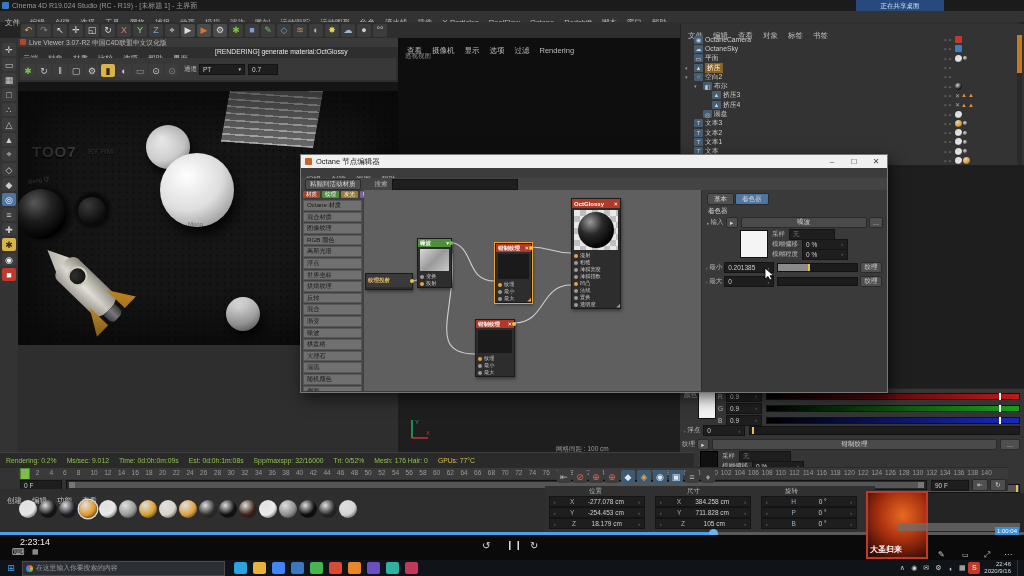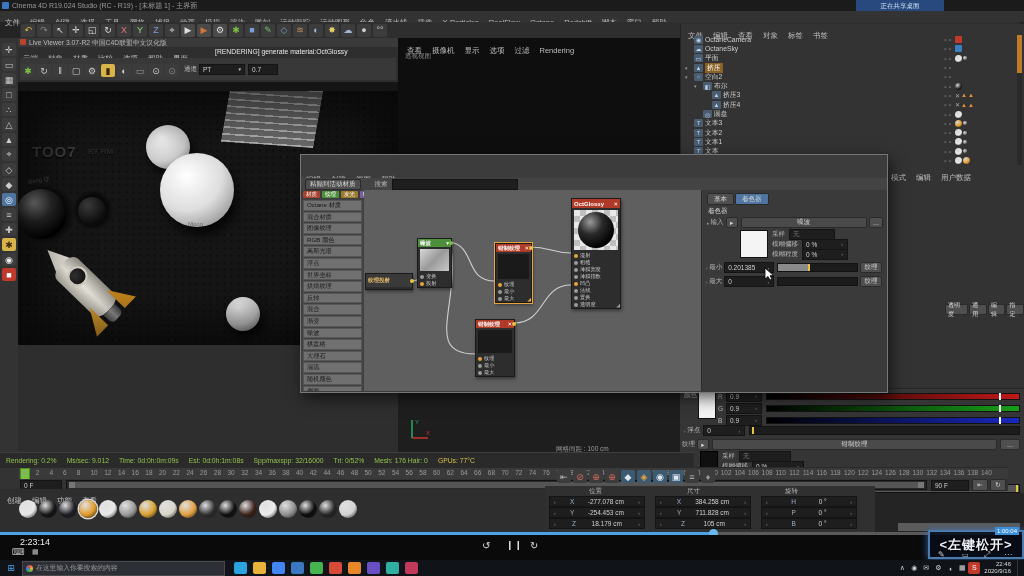--- a/index.html
+++ b/index.html
@@ -302,29 +302,20 @@
             <span class="tag" style="background: radial-gradient(circle at 35% 30%, rgba(255, 255, 255, 0.8), rgb(232, 232, 232) 60%, rgba(0, 0, 0, 0.5));"></span>
             <span class="tag" style="background: radial-gradient(circle at 35% 30%, rgba(255, 255, 255, 0.8), rgb(224, 154, 40) 60%, rgba(0, 0, 0, 0.5));"></span>
           </span>
         </div>
       </div>
     <div class="abs" style="left:336px;top:11px;width:5px;height:130px;background:#2a2a2a;">
       <div class="abs" style="left:0;top:0;width:5px;height:38px;background:#c07a2a;"></div>
     </div>
   </div>
 
-  <div class="abs" style="left:886px;top:165px;width:138px;height:225px;background:#333;">
-    <div class="abs" style="left:0;top:1px;"><span class="mi">模式</span><span class="mi">编辑</span><span class="mi">用户数据</span></div>
-    <div class="abs row" style="left:58px;top:139px;">
-        <span class="btn" style="height: 9px; padding: 0px 2px; margin-left: 1px; font-size: 6px;">透明度</span>
-        <span class="btn" style="height: 9px; padding: 0px 2px; margin-left: 1px; font-size: 6px;">通用</span>
-        <span class="btn" style="height: 9px; padding: 0px 2px; margin-left: 1px; font-size: 6px;">编辑</span>
-        <span class="btn" style="height: 9px; padding: 0px 2px; margin-left: 1px; font-size: 6px;">指定</span>
-      </div>
-  </div>
 
   <div class="abs" style="left:680px;top:388px;width:344px;height:104px;background:#353535;border-top:1px solid #262626;">
     <span class="abs lbl" style="left:4px;top:2px;">颜色</span>
     <div class="abs" style="left:18px;top:2px;width:16px;height:26px;background:#f2f2f2;border:1px solid #111;"></div>
     <div class="abs" style="left:38px;top:1px;width:302px;">
         <div class="row" style="height: 12px;">
           <span class="lbl" style="width: 8px;">R</span>
           <span class="inbox" style="width: 28px; justify-content: space-between;">
             <span>0.9</span>
             <span class="stepR">›</span>
@@ -600,20 +591,27 @@
             <span class="stepL">‹</span>
             <span style="color:#9ab0c4;">B</span>
             <span>0 °</span>
             <span class="stepR">›</span>
           </span>
         </div>
       </div>
   </div>
 
   <div class="abs" style="left:300px;top:154px;width:586px;height:237px;border:1px solid #777;box-shadow:3px 5px 14px rgba(0,0,0,.6);background:#3c3c3c;">
+    <div class="abs row" style="left:0;top:0;width:586px;height:13px;background:#f0f0f0;color:#222;">
+      <span style="width:7px;height:7px;background:#c8652a;border-radius:1px;margin:0 4px;"></span>
+      <span style="font-size:7.5px;">Octane 节点编辑器</span>
+      <span style="margin-left:auto;font-size:8px;color:#444;width:22px;text-align:center;">–</span>
+      <span style="font-size:7px;color:#444;width:22px;text-align:center;">☐</span>
+      <span style="font-size:8px;color:#444;width:22px;text-align:center;">✕</span>
+    </div>
     <div class="abs" style="left:0;top:13px;width:586px;height:10px;background:#3c3c3c;border-bottom:1px solid #2e2e2e;"><span class="mi">编辑</span><span class="mi">创建</span><span class="mi">视图</span><span class="mi">帮助</span></div>
     <div class="abs row" style="left:0;top:23px;width:586px;height:12px;background:#444;">
       <span class="btn" style="height:9px;margin-left:4px;padding:0 4px;">粘贴到活动材质</span>
       <span class="lbl" style="margin-left:14px;">搜索</span>
       <span class="inbox" style="width:118px;margin-left:4px;"></span>
     </div>
     <div class="abs row" style="left:1px;top:35px;">
         <span class="chip" style="background: rgb(168, 67, 47);">材质</span>
         <span class="chip" style="background: rgb(78, 143, 62);">纹理</span>
         <span class="chip" style="background: rgb(154, 122, 47);">发光</span>
@@ -840,22 +838,24 @@
     <div class="abs" style="left:709px;top:-3px;width:9px;height:9px;border-radius:50%;background:#6ab8f0;"></div>
   </div>
   <div class="abs" style="left:0;top:535px;width:1024px;height:25px;background:#0a0a0a;"></div>
   <span class="abs" style="left:20px;top:537px;font-size:9px;color:#f0f0f0;text-shadow:0 1px 2px #000;">2:23:14</span>
   <span class="abs" style="left:482px;top:540px;font-size:10px;color:#ddd;">↺</span>
   <span class="abs" style="left:506px;top:540px;font-size:9px;color:#ddd;letter-spacing:1px;">❙❙</span>
   <span class="abs" style="left:530px;top:540px;font-size:10px;color:#ddd;">↻</span>
   <span class="abs" style="left:12px;top:547px;font-size:9px;color:#bbb;">⌨</span>
   <span class="abs" style="left:32px;top:548px;font-size:7px;color:#bbb;">▦</span>
 
+  <div class="abs" style="left:866px;top:491px;width:58px;height:64px;border:2px solid #c0392b;background:radial-gradient(circle at 60% 35%,#e86a20,#a83010 45%,#300a04 90%);">
+    <span class="abs" style="left:2px;bottom:2px;font-size:8px;font-weight:bold;color:#fff;text-shadow:1px 1px 1px #800;">大圣归来</span>
+  </div>
   <div class="abs" style="left:898px;top:523px;width:122px;height:8px;background:rgba(110,110,110,.75);"></div>
-  <div class="abs keycap" style="left:928px;top:530px;width:92px;height:25px;">&lt;左键松开&gt;</div>
   <span class="abs" style="left:995px;top:527px;background:#3a8fd8;color:#fff;font-size:6px;padding:0 2px;height:8px;line-height:8px;">1:00:04</span>
   <span class="abs" style="left:938px;top:550px;font-size:8px;color:#ccc;">✎</span>
   <span class="abs" style="left:962px;top:551px;font-size:7px;color:#ccc;">▭</span>
   <span class="abs" style="left:984px;top:550px;font-size:8px;color:#ccc;">⤢</span>
   <span class="abs" style="left:1004px;top:550px;font-size:8px;color:#ccc;">⋯</span>
 
   <div class="abs" style="left:0;top:560px;width:1024px;height:16px;background:#101418;display:flex;align-items:center;">
     <span style="width:22px;text-align:center;color:#4aa3e8;font-size:9px;">⊞</span>
     <span class="row" style="width:198px;height:13px;background:#2d2f36;border:1px solid #4a4a4a;padding-left:3px;">
       <span style="width:7px;height:7px;border-radius:50%;background:conic-gradient(#e84a3a,#e8b33a,#3ab54a,#3a7fe8,#e84a3a);margin-right:3px;"></span>

